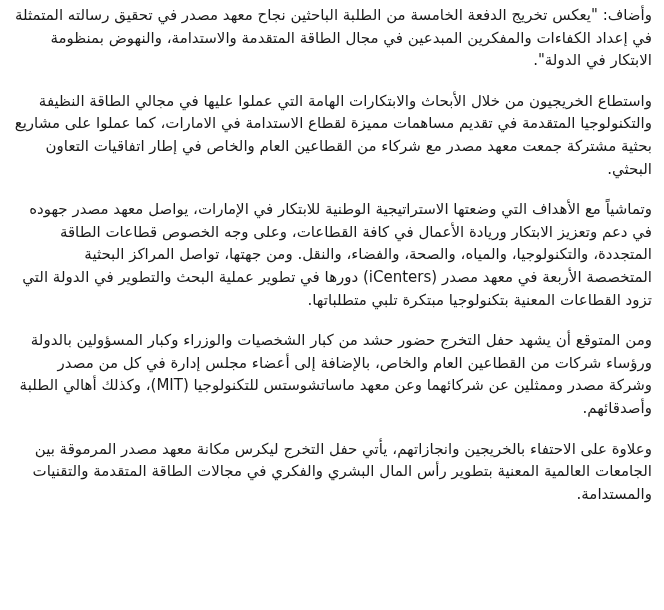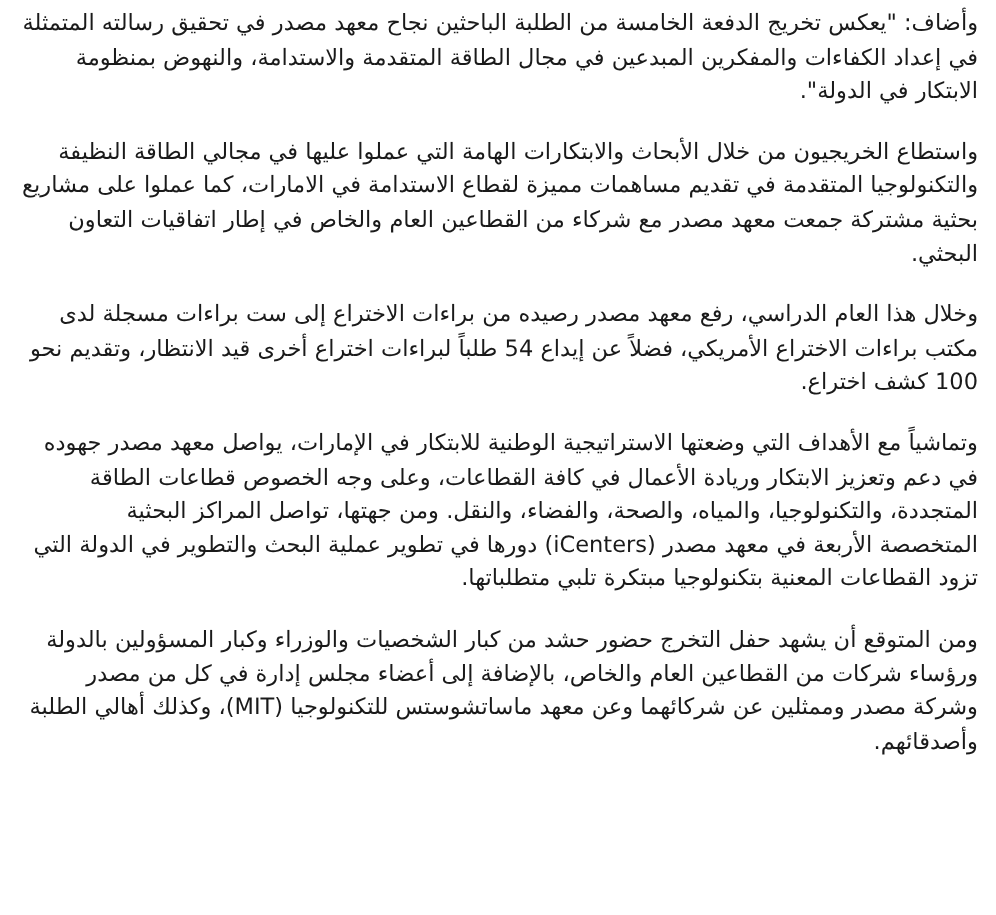--- a/index.html
+++ b/index.html
@@ -27,16 +27,16 @@
     line-height: 22.6px;
     letter-spacing: 0;
   }
 </style>
 </head>
 <body>
 
 <div class="article">
   <p class="para">وأضاف: "يعكس تخريج الدفعة الخامسة من الطلبة الباحثين نجاح معهد مصدر في تحقيق رسالته المتمثلة في إعداد الكفاءات والمفكرين المبدعين في مجال الطاقة المتقدمة والاستدامة، والنهوض بمنظومة الابتكار في الدولة".</p>
   <p class="para">واستطاع الخريجيون من خلال الأبحاث والابتكارات الهامة التي عملوا عليها في مجالي الطاقة النظيفة والتكنولوجيا المتقدمة في تقديم مساهمات مميزة لقطاع الاستدامة في الامارات، كما عملوا على مشاريع بحثية مشتركة جمعت معهد مصدر مع شركاء من القطاعين العام والخاص في إطار اتفاقيات التعاون البحثي.</p>
-  <p class="para">وخلال هذا العام الدراسي، رفع معهد مصدر رصيده من براءات الاختراع إلى ست براءات مسجلة لدى مكتب براءات الاختراع الأمريكي، فضلاً عن إيداع 54 طلباً لبراءات اختراع أخرى قيد الانتظار، وتقديم نحو 100 كشف اختراع.</p>
   <p class="para">وتماشياً مع الأهداف التي وضعتها الاستراتيجية الوطنية للابتكار في الإمارات، يواصل معهد مصدر جهوده في دعم وتعزيز الابتكار وريادة الأعمال في كافة القطاعات، وعلى وجه الخصوص قطاعات الطاقة المتجددة، والتكنولوجيا، والمياه، والصحة، والفضاء، والنقل. ومن جهتها، تواصل المراكز البحثية المتخصصة الأربعة في معهد مصدر (iCenters) دورها في تطوير عملية البحث والتطوير في الدولة التي تزود القطاعات المعنية بتكنولوجيا مبتكرة تلبي متطلباتها.</p>
   <p class="para">ومن المتوقع أن يشهد حفل التخرج حضور حشد من كبار الشخصيات والوزراء وكبار المسؤولين بالدولة ورؤساء شركات من القطاعين العام والخاص، بالإضافة إلى أعضاء مجلس إدارة في كل من مصدر وشركة مصدر وممثلين عن شركائهما وعن معهد ماساتشوستس للتكنولوجيا (MIT)، وكذلك أهالي الطلبة وأصدقائهم.</p>
+  <p class="para">وعلاوة على الاحتفاء بالخريجين وانجازاتهم، يأتي حفل التخرج ليكرس مكانة معهد مصدر المرموقة بين الجامعات العالمية المعنية بتطوير رأس المال البشري والفكري في مجالات الطاقة المتقدمة والتقنيات والمستدامة.</p>
 </div>
 
 </body></html>

